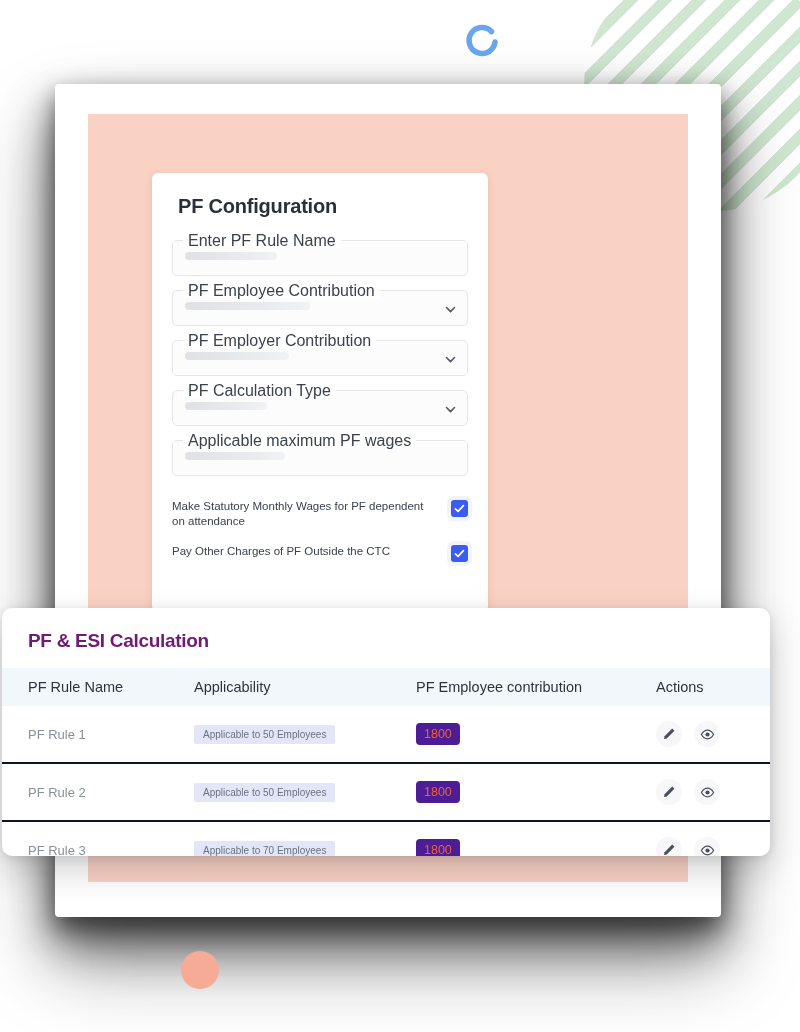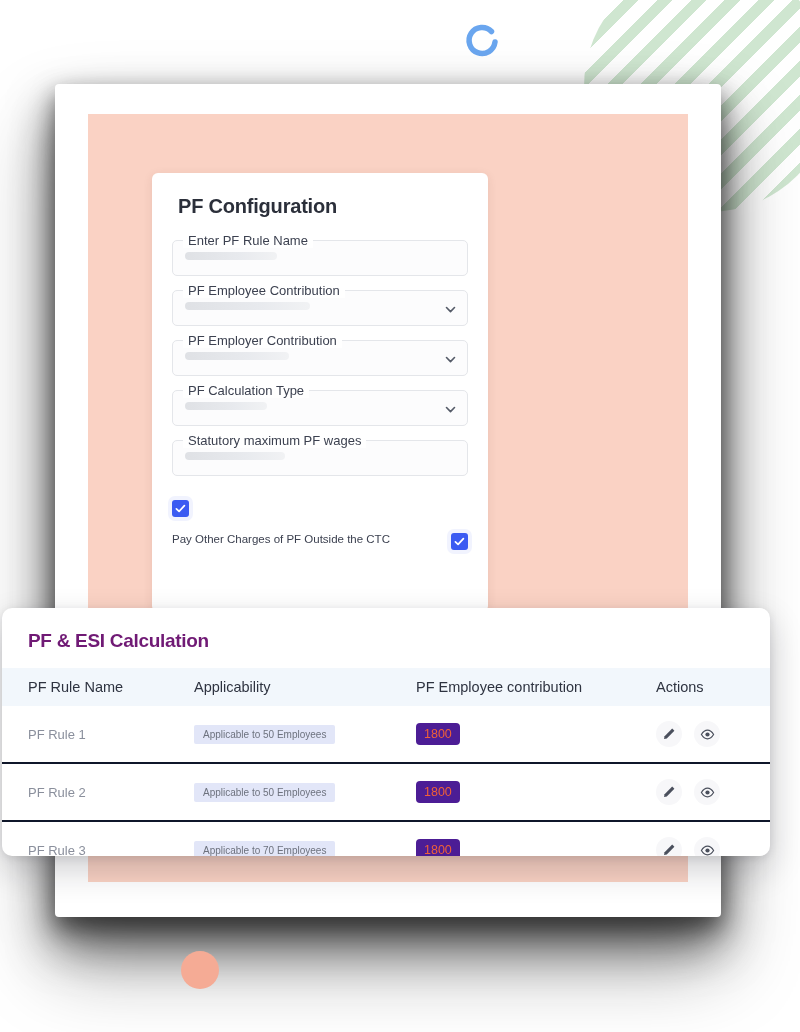--- a/index.html
+++ b/index.html
@@ -113,21 +113,21 @@
     border: 1px solid #e4e6ea;
     border-radius: 5px;
     background: #fcfcfd;
   }
   .field-label {
     position: absolute;
     left: 10px;
     top: -8px;
     padding: 0 5px;
     background: #ffffff;
-    font-size: 13px;
+    font-size: 16px;
     color: #3c4150;
     white-space: nowrap;
     line-height: 15px;
   }
   .field-skeleton {
     position: absolute;
     left: 12px;
     top: 11px;
     height: 8px;
     border-radius: 4px;
@@ -299,26 +299,27 @@
           <span class="field-label">PF Calculation Type</span>
           <span class="field-skeleton sk-w4"></span>
           <span class="chevron">
             <svg width="13" height="13" viewBox="0 0 13 13">
               <path d="M2.5 4.5 L6.5 8.6 L10.5 4.5" fill="none" stroke="#555b68" stroke-width="1.6" stroke-linecap="round" stroke-linejoin="round"></path>
             </svg>
           </span>
         </div>
 
         <div class="field">
-          <span class="field-label">Statutory maximum PF wages</span>
+          <span class="field-label">Applicable maximum PF wages</span>
           <span class="field-skeleton sk-w5"></span>
         </div>
 
 
         <div class="check-row">
+          <span class="check-label">Make Statutory Monthly Wages for PF dependent on attendance</span>
           <span class="checkbox">
             <svg width="13" height="13" viewBox="0 0 13 13">
               <path d="M2.4 6.8 L5.1 9.4 L10.4 3.6" fill="none" stroke="#ffffff" stroke-width="1.7" stroke-linecap="round" stroke-linejoin="round"></path>
             </svg>
           </span>
         </div>
 
         <div class="check-row">
           <span class="check-label">Pay Other Charges of PF Outside the CTC</span>
           <span class="checkbox">

